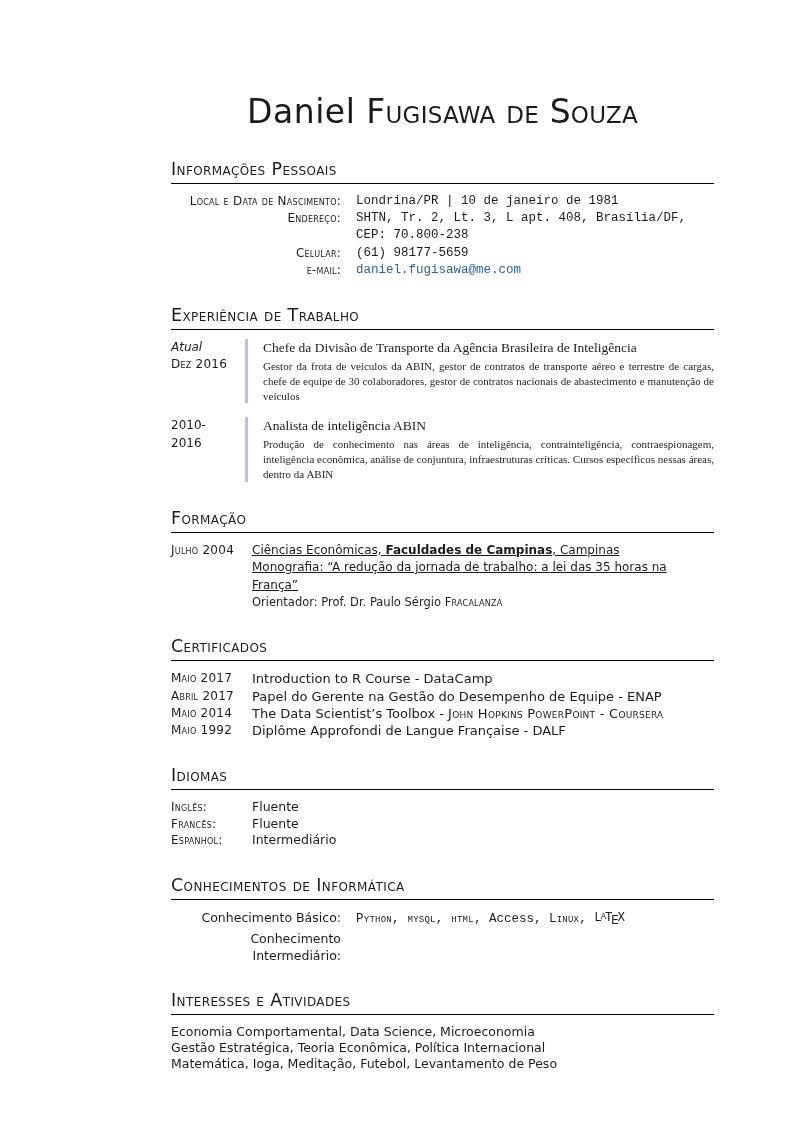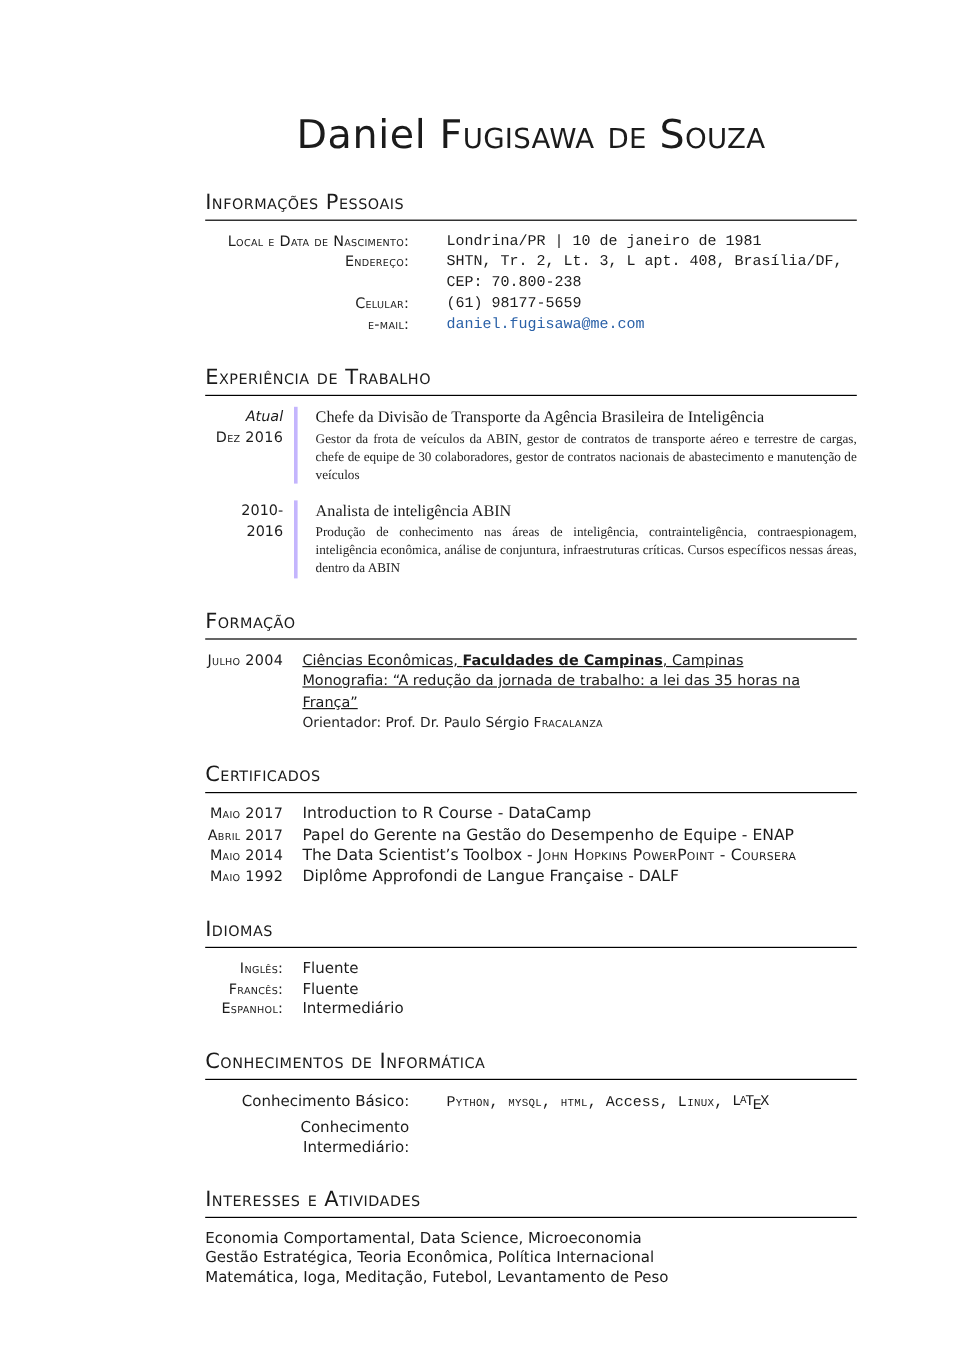--- a/index.html
+++ b/index.html
@@ -34,36 +34,36 @@
     padding-bottom:4px;
     border-bottom:1.4px solid #000;
     line-height:20px;
   }
   section:first-of-type h2.sec-h{margin-top:0;}
 
   
   .label-grid{
     display:grid;
     grid-template-columns:170px 1fr;
-    column-gap:31px;
+    column-gap:15px;
     font-size:12.5px;
     line-height:17.2px;
   }
   .label-grid .lbl{text-align:right;font-size:12px;}
   .label-grid .val{text-align:left;font-family:Liberation Mono, monospace;}
 
   
   .date-grid{
     display:grid;
     grid-template-columns:65px 1fr;
     font-size:13px;
     line-height:17.2px;
     margin-top:7px;
   }
-  .date-grid .date-col{text-align:right;}
+  .date-grid .date-col{text-align:left;}
   .date-grid .date-col .sc,.date-grid .date-col{font-size:12px;}
   .date-grid .body{margin-left:16px;}
   .date-grid .body.barred{
     margin-left:9px;
     border-left:3px solid #c4b5fd;
     padding-left:15px;
     font-family:Liberation Serif, serif;
   }
 
   .role{font-size:13.5px;line-height:17px;margin-bottom:3px;}

